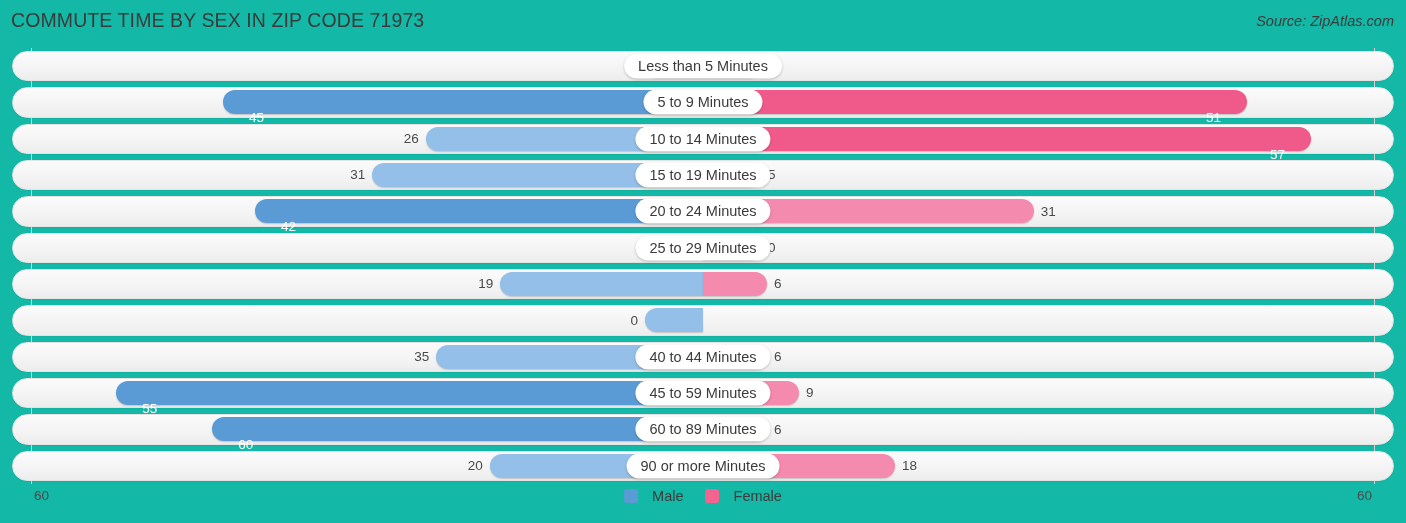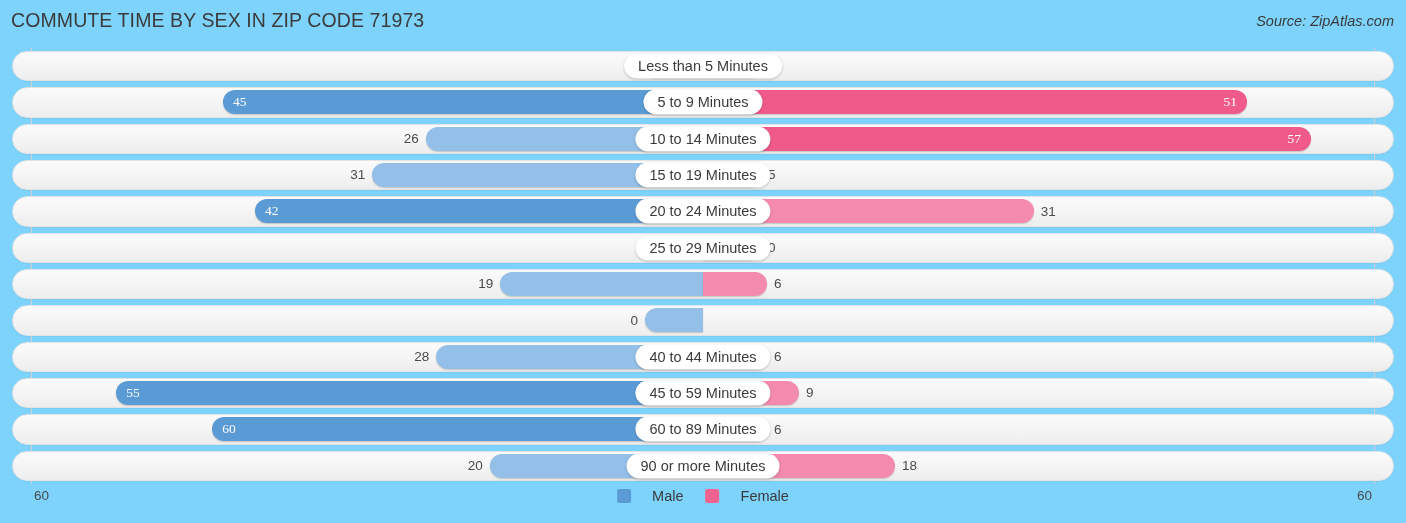--- a/index.html
+++ b/index.html
@@ -5,21 +5,21 @@
   * { box-sizing: border-box; }
   html, body {
     margin: 0; padding: 0;
     background: #ffffff;
     font-family: "Liberation Sans", sans-serif;
   }
   .page {
     position: relative;
     width: 1406px;
     height: 523px;
-    background: #7dd3fc;
+    background: #14b8a6;
     overflow: hidden;
     padding-left: 36px;
   }
 
   
   .header {
     position: absolute;
     top: 0; left: 0; right: 0;
     height: 44px;
   }
@@ -109,22 +109,21 @@
     line-height: 1;
   }
   .side.male .val   { margin-right: 7px; }
   .side.female .val { margin-left: 7px; }
 
   .val.inside {
     position: absolute;
     top: 50%;
     transform: translateY(-50%);
     color: #ffffff;
-    margin: 0;
-    font-family: Liberation Serif, serif;
+    margin: 16px;
   }
   .side.male   .val.inside { left: 10px; }
   .side.female .val.inside { right: 10px; }
 
   .cat-label {
     position: absolute;
     left: 50%;
     top: 50%;
     transform: translate(-50%, -50%);
     background: #ffffff;
@@ -157,21 +156,21 @@
     left: 50%;
     transform: translateX(-50%);
     top: 4px;
     display: flex;
     align-items: center;
     gap: 22px;
   }
   .legend-item {
     display: flex;
     align-items: center;
-    gap: 21px;
+    gap: 14px;
   }
   .swatch {
     width: 14px; height: 14px;
     border-radius: 2px;
     display: inline-block;
   }
   .legend-text {
     font-size: 14.5px;
     color: #3b3b3b;
   }
@@ -294,21 +293,21 @@
               <div class="bar" style="width: 58px; background: rgb(147, 191, 232);"></div>
               <span class="val">0</span>
             </div>
           </div>
         </div>
         <div class="row">
           <div class="track"></div>
           <div class="bars">
             <div class="side male">
               <div class="bar" style="width: 266.667px; background: rgb(147, 191, 232);"></div>
-              <span class="val">28</span>
+              <span class="val">35</span>
             </div>
             <div class="side female">
               <div class="bar" style="width: 64px; background: rgb(244, 138, 174);"></div>
               <span class="val">6</span>
             </div>
           </div>
           <div class="cat-label">40 to 44 Minutes</div>
         </div>
         <div class="row">
           <div class="track"></div>

